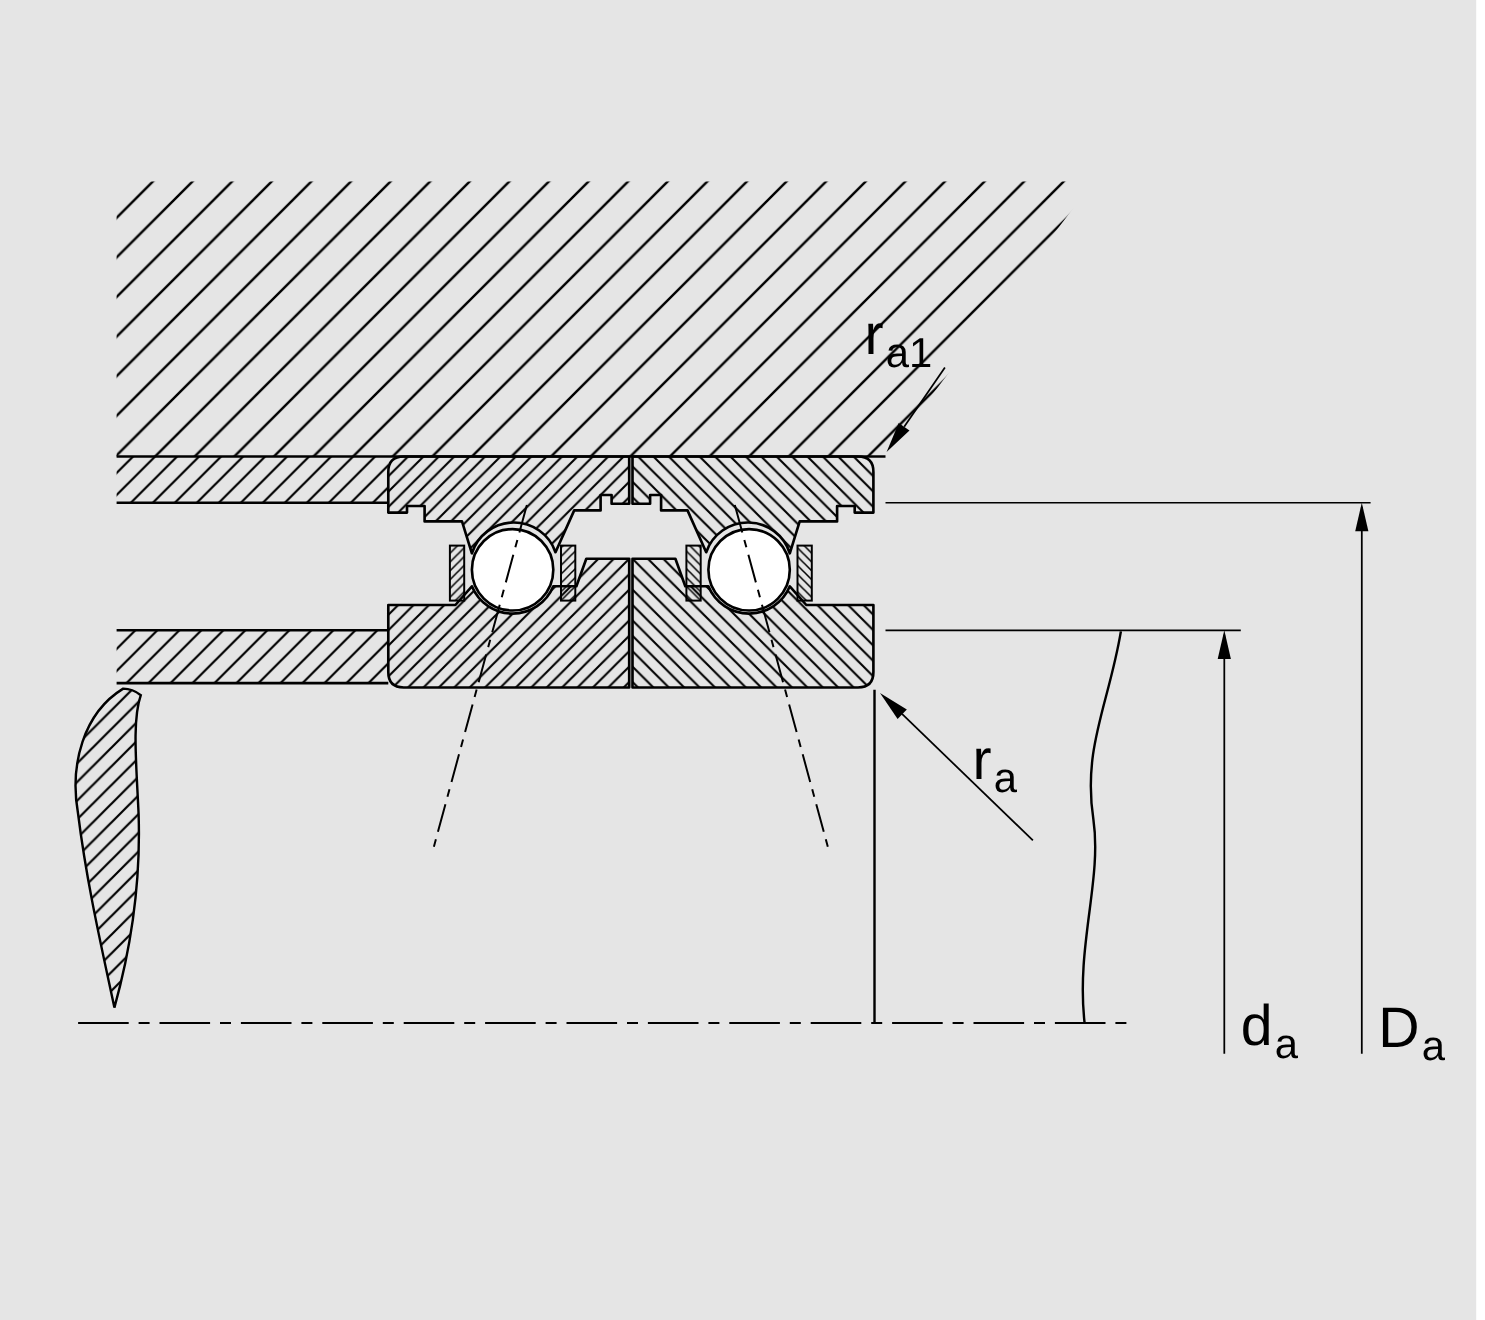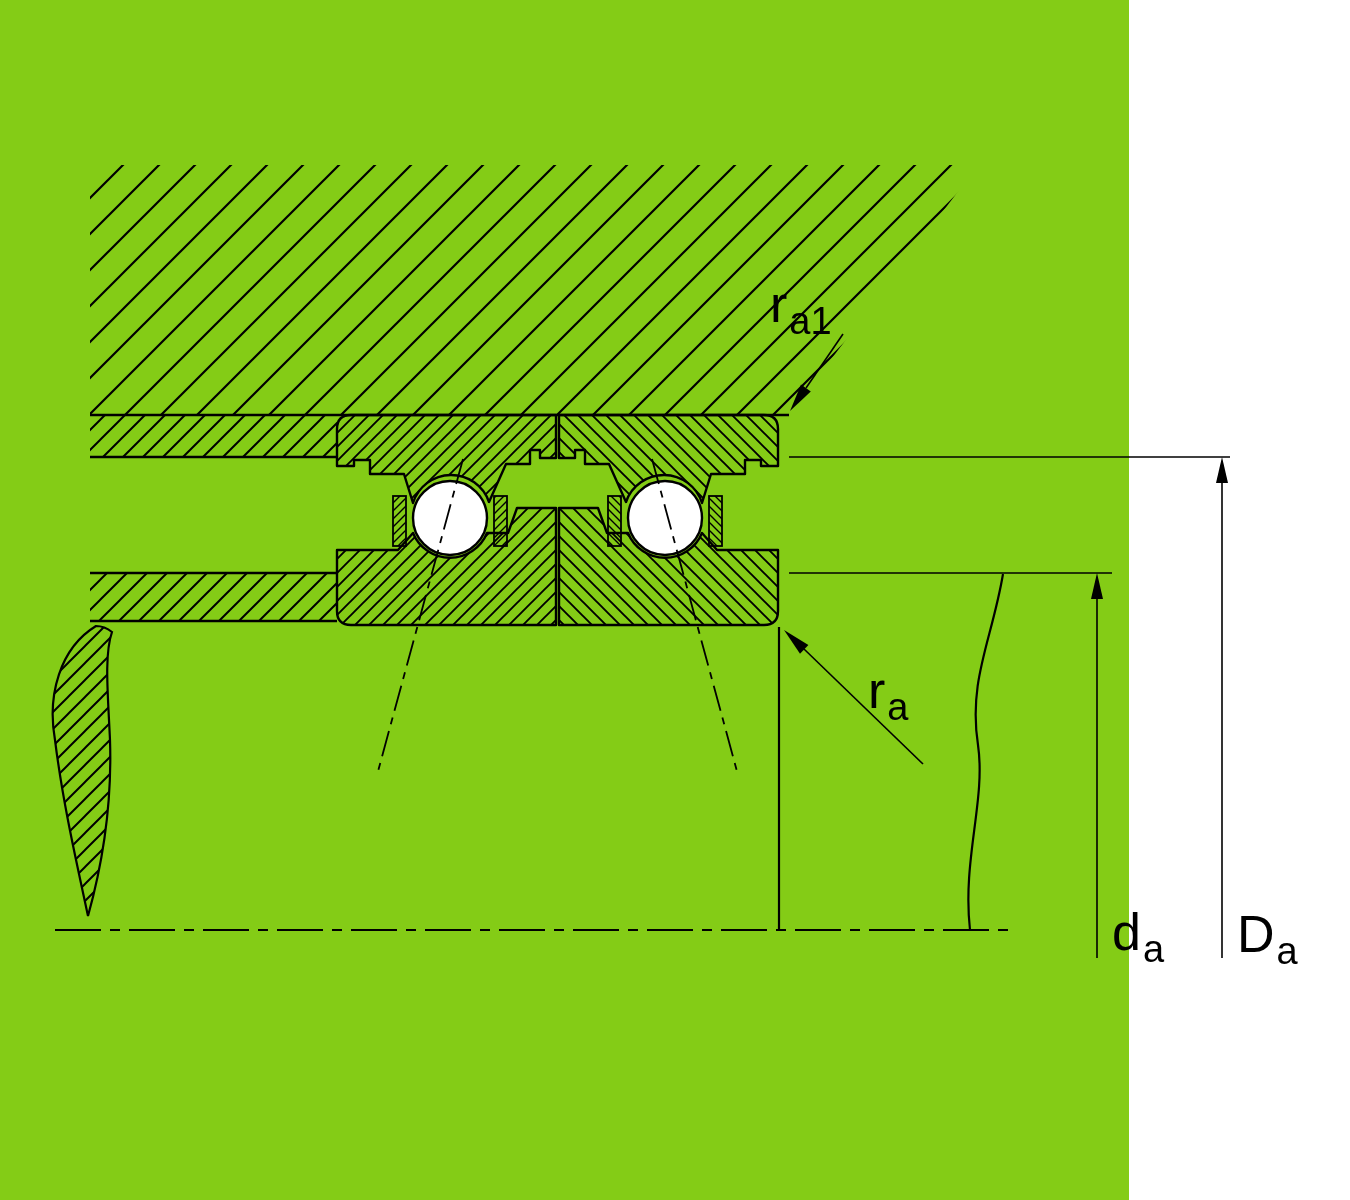--- a/index.html
+++ b/index.html
@@ -6,23 +6,24 @@
     margin: 0;
     padding: 0;
     background: #ffffff;
     width: 1350px;
     height: 1200px;
     overflow: hidden;
     font-family: "Liberation Sans", sans-serif;
   }
   .diagram-wrap {
     position: relative;
-    width: 1129px;
+    width: 1326px;
     height: 1200px;
-    background: #84cc16;
+    background: #e5e5e5;
+    padding-left: 16px;
   }
   svg { display: block; }
   text {
     fill: #000000;
     font-family: "Liberation Sans", sans-serif;
   }
   .lbl-main { font-size: 52px; }
   .lbl-sub  { font-size: 38px; }
 </style>
 </head>

